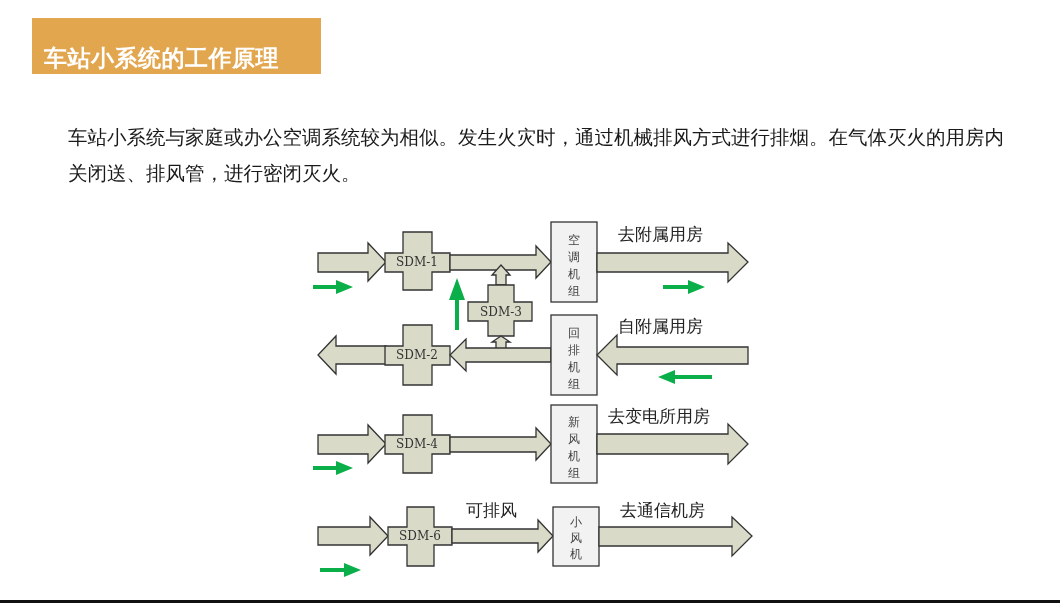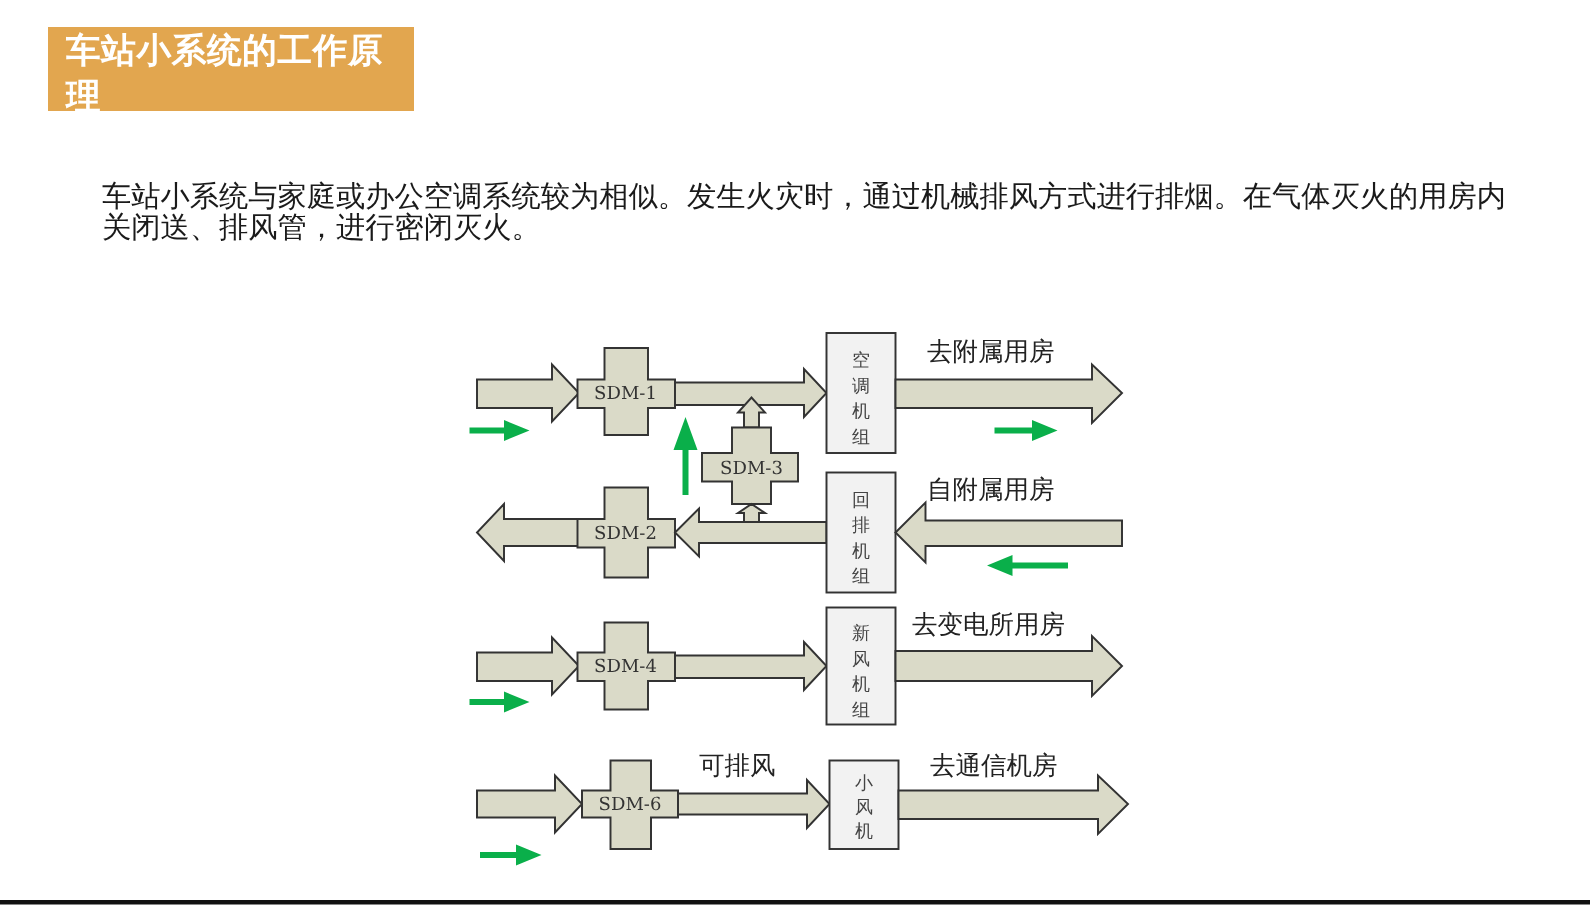--- a/index.html
+++ b/index.html
@@ -1,22 +1,22 @@
 <!DOCTYPE html>
 <html><head>
 <meta charset="utf-8">
 <style>
   html, body { margin: 0; padding: 0; }
   body { width: 1060px; height: 603px; background: #ffffff; position: relative; overflow: hidden;
          font-family: "DejaVu Sans", "Liberation Sans", sans-serif; }
-  .title-bar { position: absolute; left: 32px; top: 18px; width: 244px; height: 56px;
-               background: #e2a64f; display: flex; align-items: flex-start; padding-left: 12px; box-sizing: border-box; }
+  .title-bar { position: absolute; left: 32px; top: 18px; width: 289px; height: 56px;
+               background: #e2a64f; display: flex; align-items: flex-end; padding-left: 12px; box-sizing: border-box; }
   .title-bar span { color: #ffffff; font-size: 23px; font-weight: bold; letter-spacing: 0.5px; }
   .body-text { position: absolute; left: 68px; top: 120px; width: 940px; font-size: 19.5px;
-               line-height: 21px; color: #1a1a1a; }
+               line-height: 36px; color: #1a1a1a; }
   .diagram { position: absolute; left: 0; top: 0; }
   .bottom-rule { position: absolute; left: 0; right: 0; top: 600px; height: 3px; background: #111111; }
   svg text { font-family: "DejaVu Serif", "Liberation Serif", serif; }
 </style>
 </head>
 <body>
 
 <div class="title-bar">
   <span>车站小系统的工作原理</span>
 </div>

